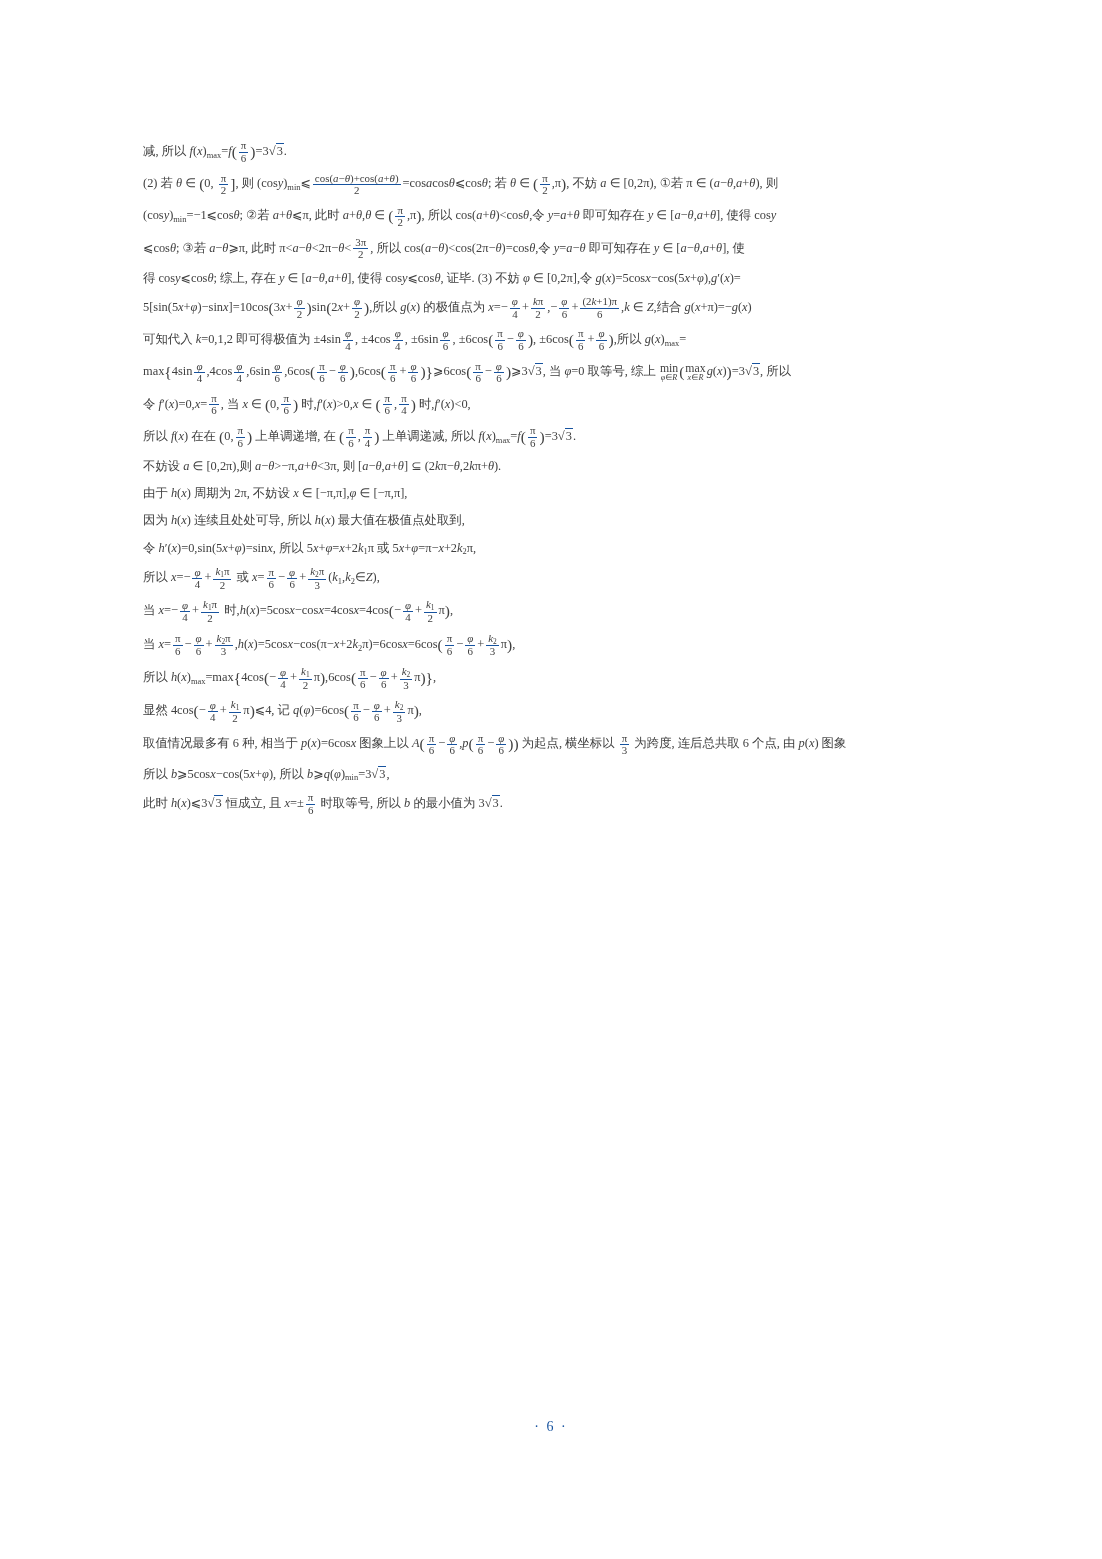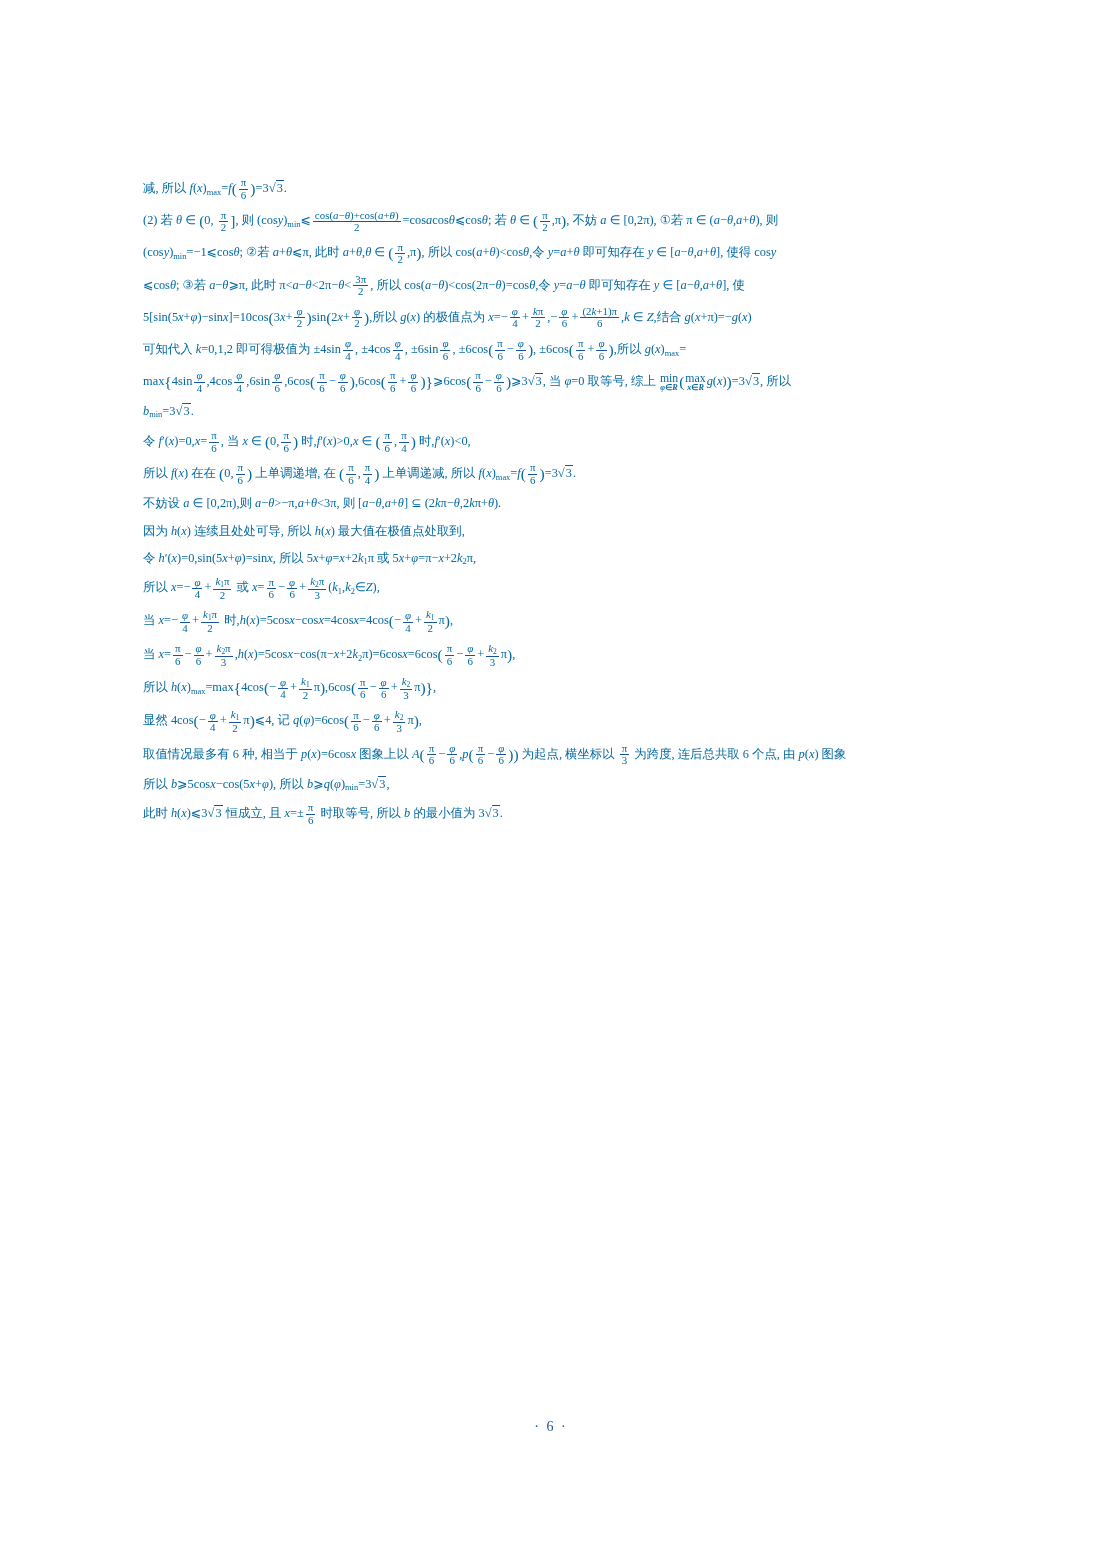--- a/index.html
+++ b/index.html
@@ -18,22 +18,21 @@
     width: 1102px;
     height: 1559px;
     background: #ffffff;
     box-sizing: border-box;
   }
   .content {
     position: absolute;
     left: 143px;
     top: 140px;
     width: 820px;
-    color: #0369a1;
-    margin-top: 37px;
+    color: #404040;
   }
   .tight { margin-bottom: 3.2px; }
   .mathline {
     font-size: 12.4px;
     line-height: 1.55;
     margin: 0 0 8px 0;
   }
   .frac {
     display: inline-block;
     vertical-align: middle;
@@ -50,21 +49,21 @@
   .sqrt .bar { border-top: 1px solid #17539f; padding: 0 1px 0 1px; }
   .big { font-size: 1.25em; vertical-align: -0.12em; }
   .stack {
     display: inline-block;
     text-align: center;
     vertical-align: middle;
     line-height: 1;
     margin: 0 1px;
   }
   .stack .top { display: block; font-size: 0.95em; }
-  .stack .bot { display: block; font-size: 0.66em; margin-top: -1px; font-weight: bold; }
+  .stack .bot { display: block; font-size: 0.66em; margin-top: -1px; }
   .pagenum {
     position: absolute;
     left: 0;
     right: 0;
     top: 1419px;
     text-align: center;
     font-size: 14px;
     color: #17539f;
     letter-spacing: 2px;
   }
@@ -84,53 +83,56 @@
     </div>
 
     <div class="mathline">
       (cos<i>y</i>)<sub>min</sub>=−1⩽cos<i>θ</i>; ②若&nbsp;<i>a</i>+<i>θ</i>⩽π, 此时&nbsp;<i>a</i>+<i>θ</i>,<i>θ</i> ∈ <span class="big">(</span><span class="frac"><span class="num">π</span><span class="den">2</span></span>,π<span class="big">)</span>, 所以 cos(<i>a</i>+<i>θ</i>)&lt;cos<i>θ</i>,令&nbsp;<i>y</i>=<i>a</i>+<i>θ</i> 即可知存在&nbsp;<i>y</i> ∈ [<i>a</i>−<i>θ</i>,<i>a</i>+<i>θ</i>], 使得 cos<i>y</i>
     </div>
 
     <div class="mathline">
       ⩽cos<i>θ</i>; ③若&nbsp;<i>a</i>−<i>θ</i>⩾π, 此时 π&lt;<i>a</i>−<i>θ</i>&lt;2π−<i>θ</i>&lt;<span class="frac"><span class="num">3π</span><span class="den">2</span></span>, 所以 cos(<i>a</i>−<i>θ</i>)&lt;cos(2π−<i>θ</i>)=cos<i>θ</i>,令&nbsp;<i>y</i>=<i>a</i>−<i>θ</i> 即可知存在&nbsp;<i>y</i> ∈ [<i>a</i>−<i>θ</i>,<i>a</i>+<i>θ</i>], 使
     </div>
 
+    <div class="mathline">
+      得 cos<i>y</i>⩽cos<i>θ</i>; 综上, 存在&nbsp;<i>y</i> ∈ [<i>a</i>−<i>θ</i>,<i>a</i>+<i>θ</i>], 使得 cos<i>y</i>⩽cos<i>θ</i>, 证毕. (3) 不妨&nbsp;<i>φ</i> ∈ [0,2π],令&nbsp;<i>g</i>(<i>x</i>)=5cos<i>x</i>−cos(5<i>x</i>+<i>φ</i>),<i>g</i>′(<i>x</i>)=
+    </div>
 
     <div class="mathline">
       5[sin(5<i>x</i>+<i>φ</i>)−sin<i>x</i>]=10cos<span class="big">(</span>3<i>x</i>+<span class="frac"><span class="num"><i>φ</i></span><span class="den">2</span></span><span class="big">)</span>sin<span class="big">(</span>2<i>x</i>+<span class="frac"><span class="num"><i>φ</i></span><span class="den">2</span></span><span class="big">)</span>,所以&nbsp;<i>g</i>(<i>x</i>) 的极值点为&nbsp;<i>x</i>=−<span class="frac"><span class="num"><i>φ</i></span><span class="den">4</span></span>+<span class="frac"><span class="num"><i>k</i>π</span><span class="den">2</span></span>,−<span class="frac"><span class="num"><i>φ</i></span><span class="den">6</span></span>+<span class="frac"><span class="num">(2<i>k</i>+1)π</span><span class="den">6</span></span>,<i>k</i> ∈ <i>Z</i>,结合&nbsp;<i>g</i>(<i>x</i>+π)=−<i>g</i>(<i>x</i>)
     </div>
 
     <div class="mathline">
       可知代入&nbsp;<i>k</i>=0,1,2 即可得极值为 ±4sin<span class="frac"><span class="num"><i>φ</i></span><span class="den">4</span></span>, ±4cos<span class="frac"><span class="num"><i>φ</i></span><span class="den">4</span></span>, ±6sin<span class="frac"><span class="num"><i>φ</i></span><span class="den">6</span></span>, ±6cos<span class="big">(</span><span class="frac"><span class="num">π</span><span class="den">6</span></span>−<span class="frac"><span class="num"><i>φ</i></span><span class="den">6</span></span><span class="big">)</span>, ±6cos<span class="big">(</span><span class="frac"><span class="num">π</span><span class="den">6</span></span>+<span class="frac"><span class="num"><i>φ</i></span><span class="den">6</span></span><span class="big">)</span>,所以&nbsp;<i>g</i>(<i>x</i>)<sub>max</sub>=
     </div>
 
     <div class="mathline">
       max<span class="big">{</span>4sin<span class="frac"><span class="num"><i>φ</i></span><span class="den">4</span></span>,4cos<span class="frac"><span class="num"><i>φ</i></span><span class="den">4</span></span>,6sin<span class="frac"><span class="num"><i>φ</i></span><span class="den">6</span></span>,6cos<span class="big">(</span><span class="frac"><span class="num">π</span><span class="den">6</span></span>−<span class="frac"><span class="num"><i>φ</i></span><span class="den">6</span></span><span class="big">)</span>,6cos<span class="big">(</span><span class="frac"><span class="num">π</span><span class="den">6</span></span>+<span class="frac"><span class="num"><i>φ</i></span><span class="den">6</span></span><span class="big">)</span><span class="big">}</span>⩾6cos<span class="big">(</span><span class="frac"><span class="num">π</span><span class="den">6</span></span>−<span class="frac"><span class="num"><i>φ</i></span><span class="den">6</span></span><span class="big">)</span>⩾3<span class="sqrt"><span class="rad">√</span><span class="bar">3</span></span>, 当&nbsp;<i>φ</i>=0 取等号, 综上&nbsp;<span class="stack"><span class="top">min</span><span class="bot"><i>φ</i>∈<i>R</i></span></span><span class="big">(</span><span class="stack"><span class="top">max</span><span class="bot"><i>x</i>∈<i>R</i></span></span><i>g</i>(<i>x</i>)<span class="big">)</span>=3<span class="sqrt"><span class="rad">√</span><span class="bar">3</span></span>, 所以
     </div>
 
-    <div class="mathline">
-      <i>b</i><sub>min</sub>=3<span class="sqrt"><span class="rad">√</span><span class="bar">3</span></span>.
-    </div>
 
 
     <div class="mathline tight">
       令&nbsp;<i>f</i>′(<i>x</i>)=0,<i>x</i>=<span class="frac"><span class="num">π</span><span class="den">6</span></span>, 当&nbsp;<i>x</i> ∈ <span class="big">(</span>0,<span class="frac"><span class="num">π</span><span class="den">6</span></span><span class="big">)</span> 时,<i>f</i>′(<i>x</i>)&gt;0,<i>x</i> ∈ <span class="big">(</span><span class="frac"><span class="num">π</span><span class="den">6</span></span>,<span class="frac"><span class="num">π</span><span class="den">4</span></span><span class="big">)</span> 时,<i>f</i>′(<i>x</i>)&lt;0,
     </div>
 
     <div class="mathline tight">
       所以&nbsp;<i>f</i>(<i>x</i>) 在在 <span class="big">(</span>0,<span class="frac"><span class="num">π</span><span class="den">6</span></span><span class="big">)</span> 上单调递增, 在 <span class="big">(</span><span class="frac"><span class="num">π</span><span class="den">6</span></span>,<span class="frac"><span class="num">π</span><span class="den">4</span></span><span class="big">)</span> 上单调递减, 所以&nbsp;<i>f</i>(<i>x</i>)<sub>max</sub>=<i>f</i><span class="big">(</span><span class="frac"><span class="num">π</span><span class="den">6</span></span><span class="big">)</span>=3<span class="sqrt"><span class="rad">√</span><span class="bar">3</span></span>.
     </div>
 
 
     <div class="mathline tight">
       不妨设&nbsp;<i>a</i> ∈ [0,2π),则&nbsp;<i>a</i>−<i>θ</i>&gt;−π,<i>a</i>+<i>θ</i>&lt;3π, 则 [<i>a</i>−<i>θ</i>,<i>a</i>+<i>θ</i>] ⊆ (2<i>k</i>π−<i>θ</i>,2<i>k</i>π+<i>θ</i>).
     </div>
 
 
 
+    <div class="mathline tight">
+      由于&nbsp;<i>h</i>(<i>x</i>) 周期为 2π, 不妨设&nbsp;<i>x</i> ∈ [−π,π],<i>φ</i> ∈ [−π,π],
+    </div>
 
     <div class="mathline tight">
       因为&nbsp;<i>h</i>(<i>x</i>) 连续且处处可导, 所以&nbsp;<i>h</i>(<i>x</i>) 最大值在极值点处取到,
     </div>
 
     <div class="mathline tight">
       令&nbsp;<i>h</i>′(<i>x</i>)=0,sin(5<i>x</i>+<i>φ</i>)=sin<i>x</i>, 所以 5<i>x</i>+<i>φ</i>=<i>x</i>+2<i>k</i><sub>1</sub>π 或 5<i>x</i>+<i>φ</i>=π−<i>x</i>+2<i>k</i><sub>2</sub>π,
     </div>
 
     <div class="mathline">

